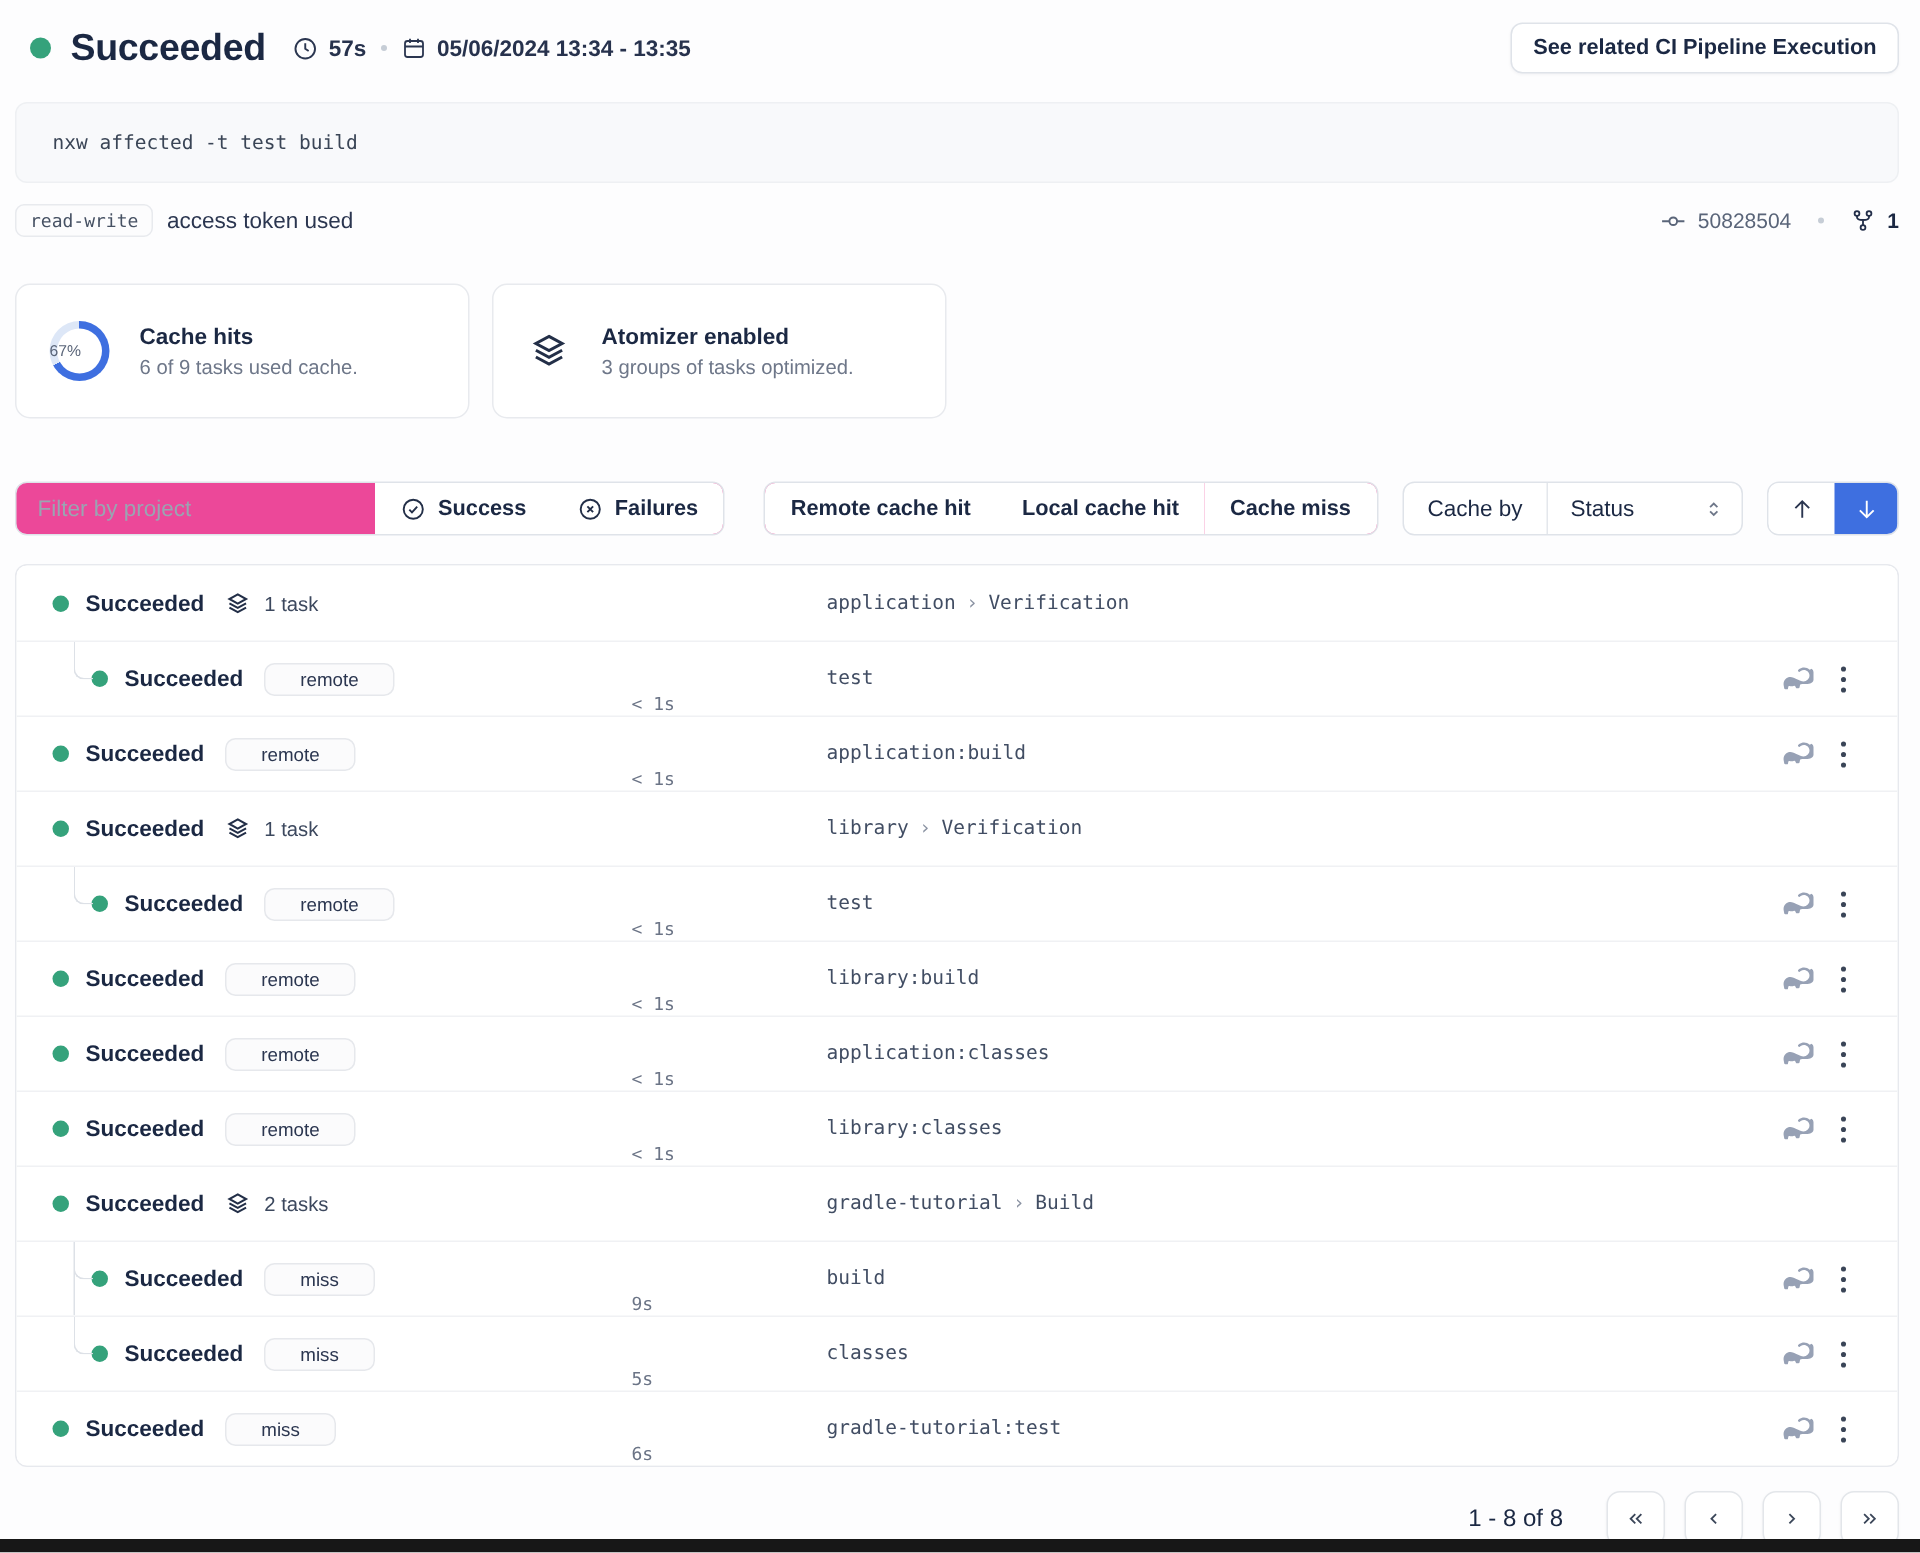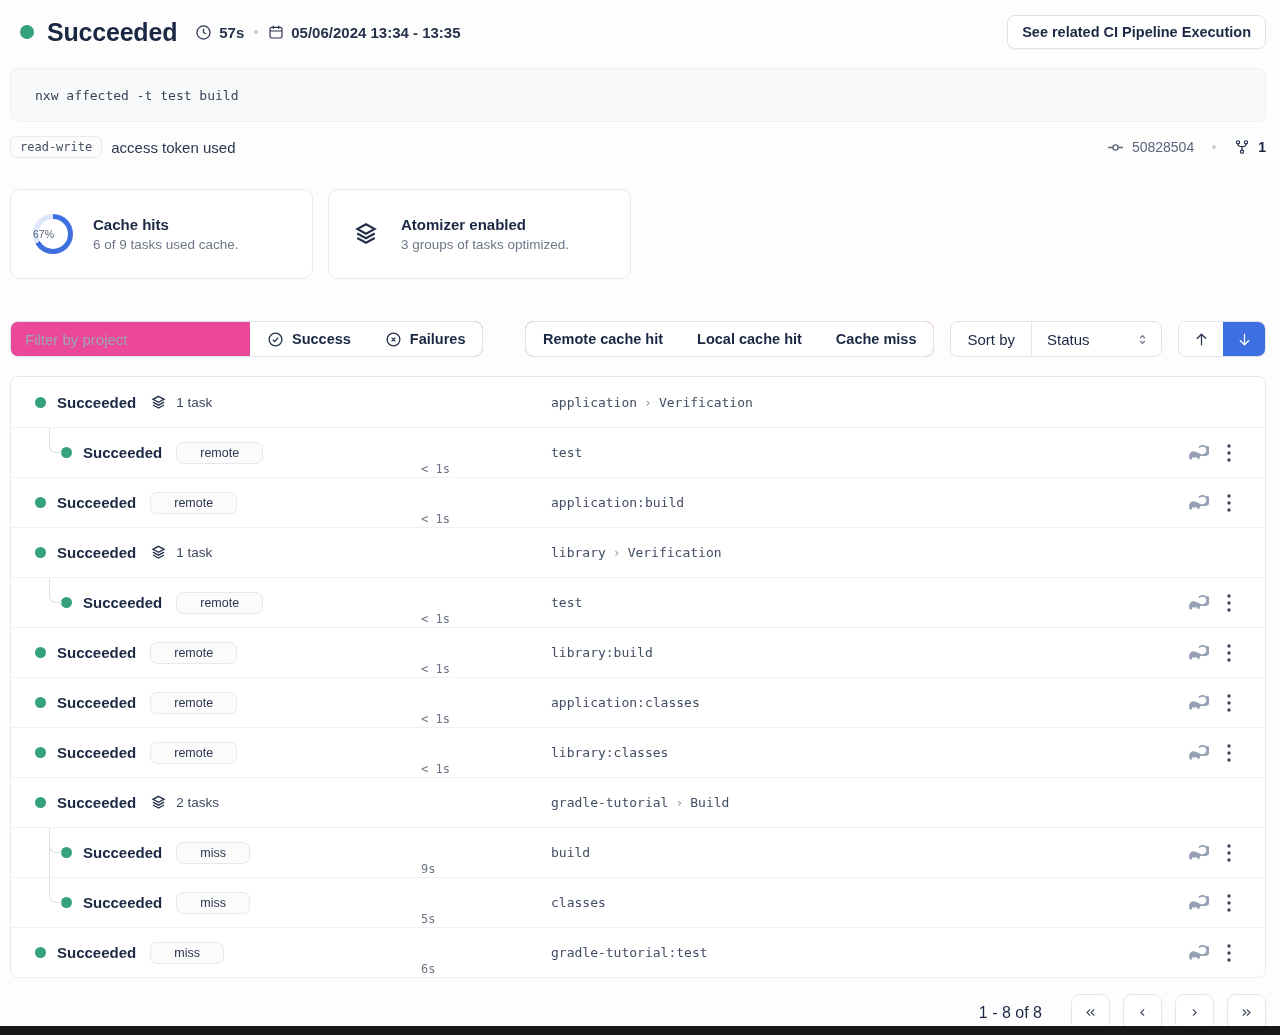--- a/index.html
+++ b/index.html
@@ -204,21 +204,21 @@
       </button>
     </div>
 
     <div class="seg-group cache-group">
       <button class="seg-btn">Remote cache hit</button>
       <button class="seg-btn">Local cache hit</button>
       <button class="seg-btn">Cache miss</button>
     </div>
 
     <div class="sort-group">
-      <span class="sort-label">Sort by</span>
+      <span class="sort-label">Cache by</span>
       <span class="sort-select">
         <span>Status</span>
         <span>
           <svg width="13" height="13" viewBox="0 0 24 24" fill="none" stroke="#6e7789" stroke-width="2.2">
               <path d="M7.5 9.5 12 5l4.5 4.5M7.5 14.5 12 19l4.5-4.5"></path>
             </svg>
         </span>
       </span>
     </div>
 

